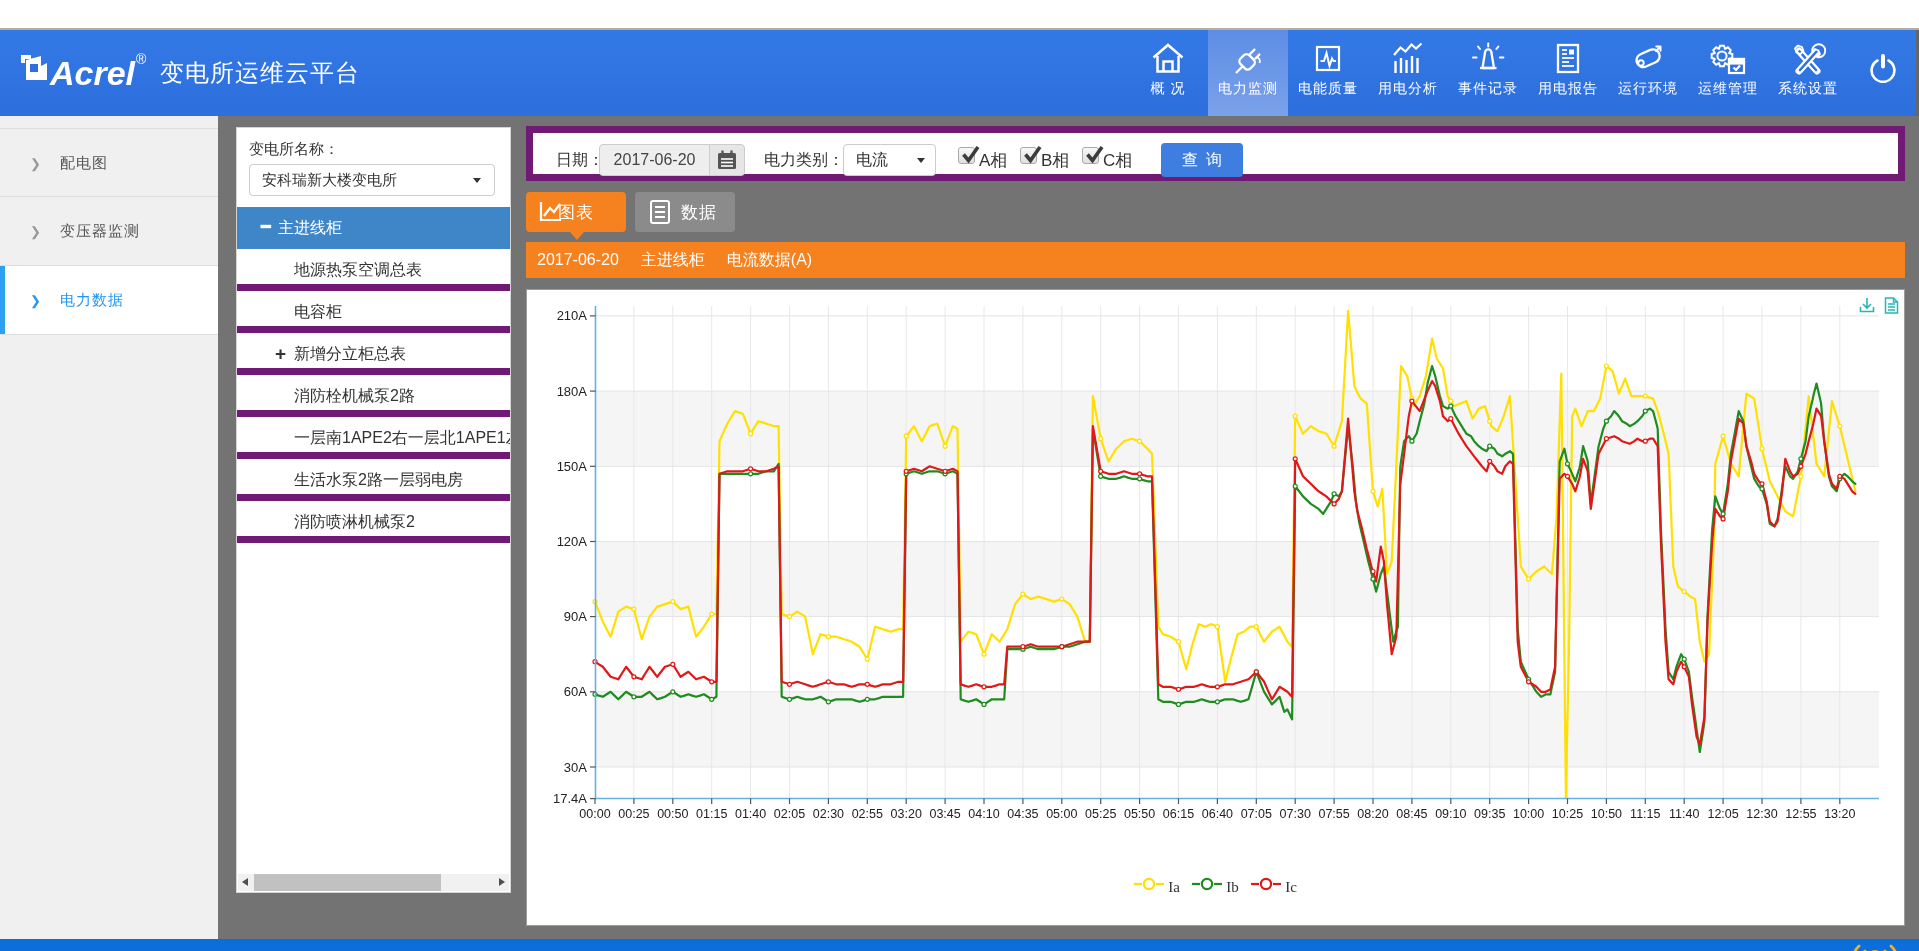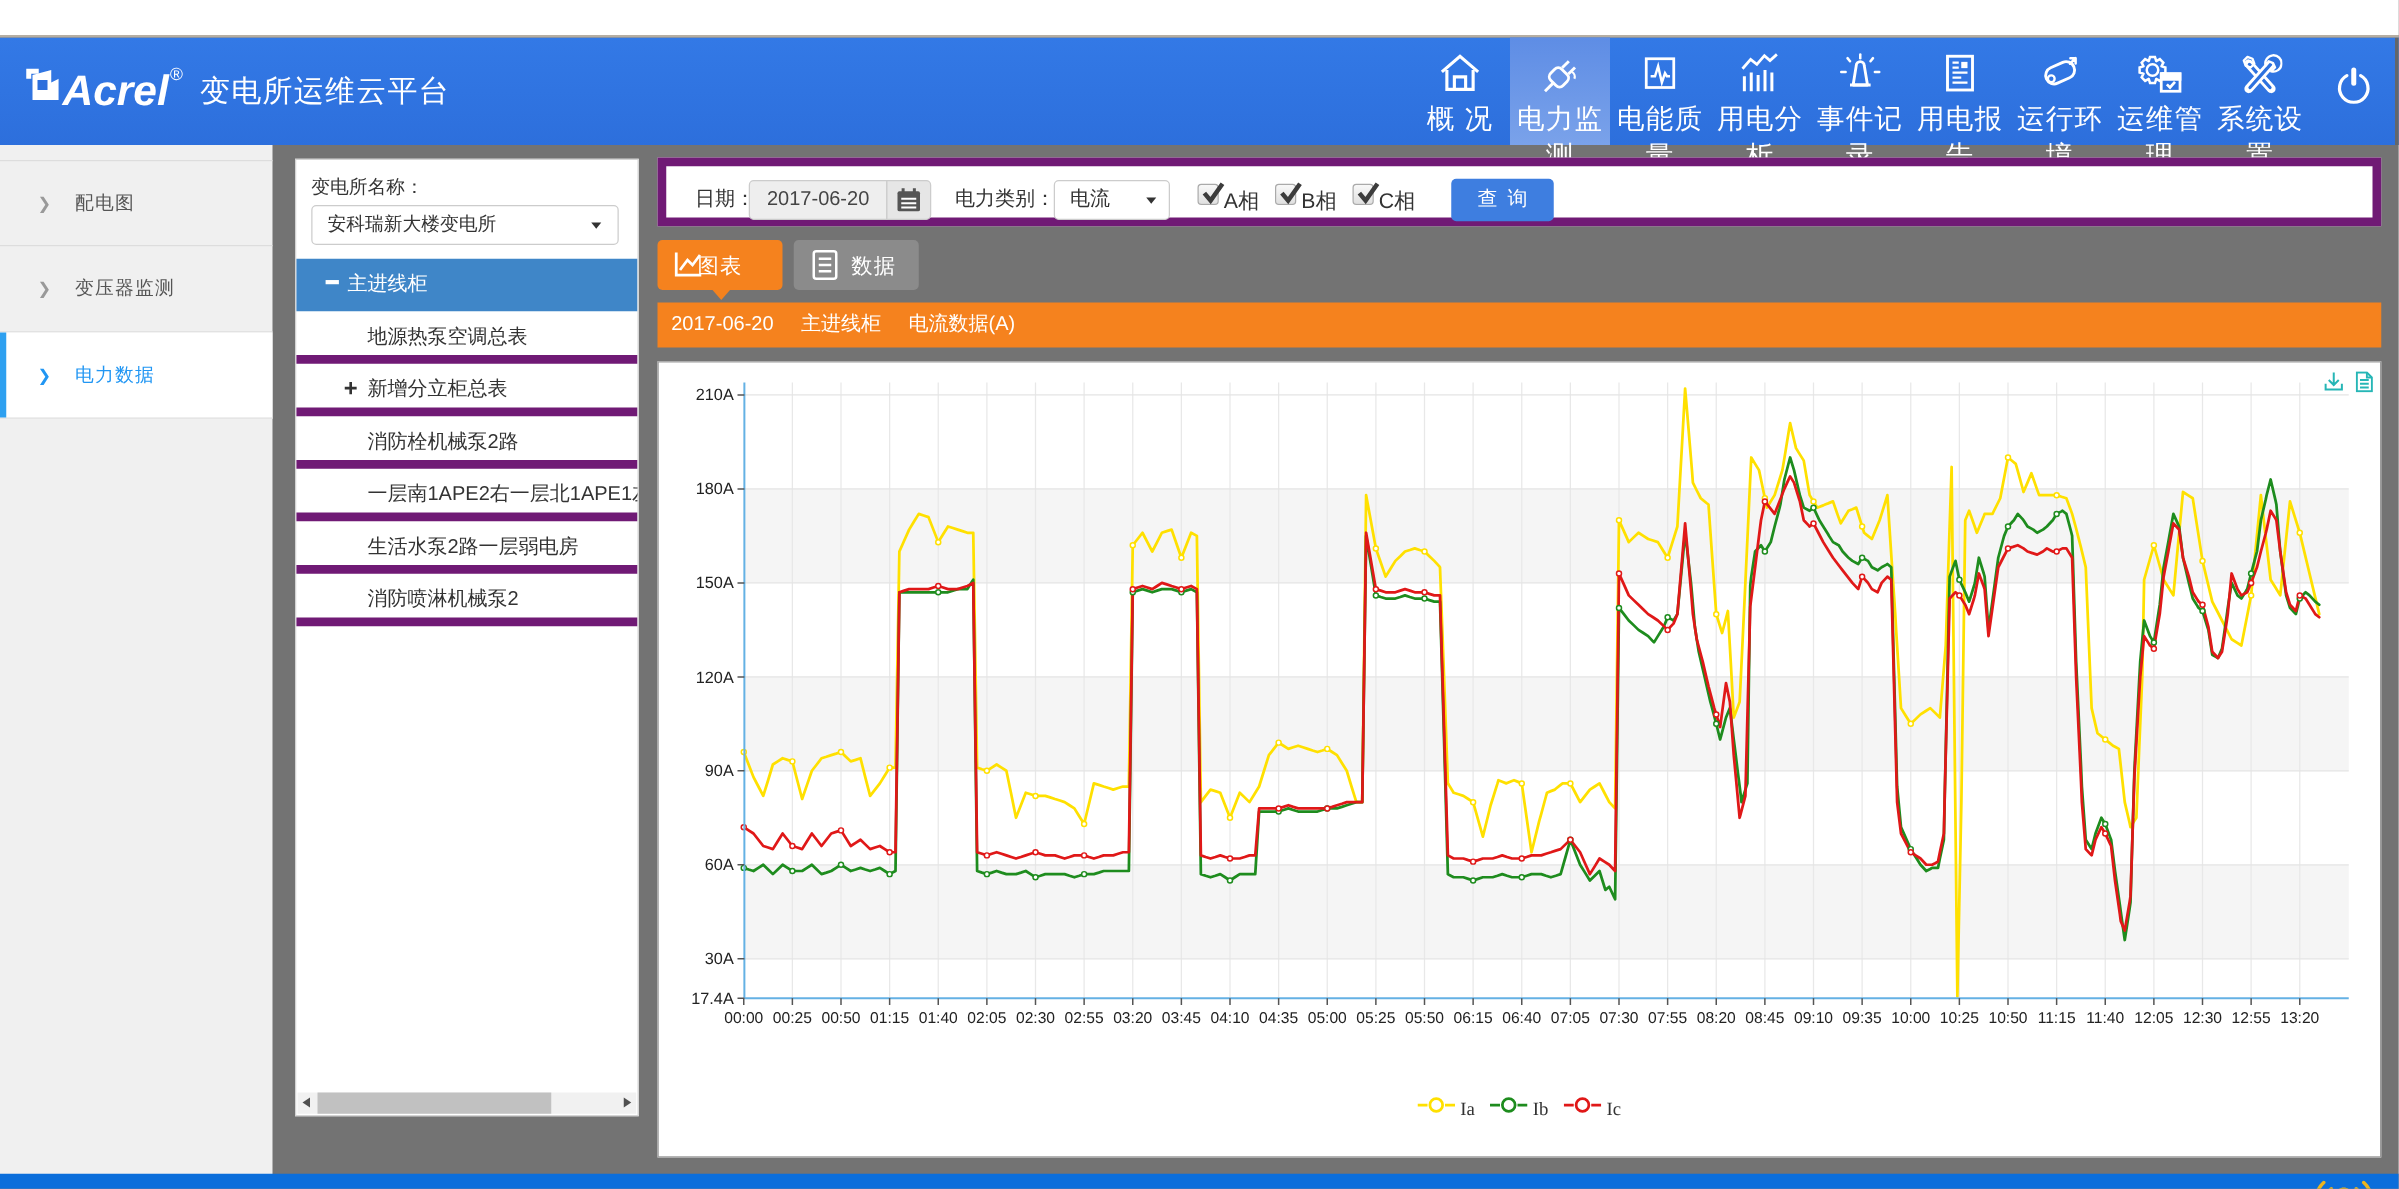--- a/index.html
+++ b/index.html
@@ -8,21 +8,21 @@
 
 #topstrip{position:absolute;left:0;top:0;width:1919px;height:2px;background:#b6aea2;}
 
 #header{position:absolute;left:0;top:2px;width:1919px;height:86px;background:linear-gradient(180deg,#3379e6 0%,#2d6fdc 100%);}
 #logo{position:absolute;left:20px;top:26px;display:flex;align-items:flex-start;}
 #acrel{color:#fff;font-size:34px;font-weight:bold;font-style:italic;letter-spacing:0px;line-height:1;margin-top:2px;}
 #reg{color:#fff;font-size:14px;position:relative;top:-3px;left:1px;}
 #apptitle{position:absolute;left:160px;top:29px;color:#fff;font-size:24px;letter-spacing:1px;}
 .nav{position:absolute;top:2px;height:86px;width:80px;text-align:center;color:#fff;}
 .nav .ic{margin-top:12px;height:34px;}
-.nav .tx{font-size:22px;margin-top:4px;letter-spacing:1px;}
+.nav .tx{font-size:14px;margin-top:4px;letter-spacing:1px;}
 .nav.sel{background:linear-gradient(180deg,#5e8de5 0%,#7aa2ea 100%);}
 #pwr{position:absolute;top:2px;left:1848px;width:69px;height:86px;display:flex;align-items:center;justify-content:center;padding-bottom:10px;}
 
 #leftmenu{position:absolute;left:0;top:88px;width:218px;height:824px;background:#f0f0f0;}
 .lmitem{position:relative;width:218px;height:69px;border-bottom:1px solid #ddd;color:#555;font-size:15px;}
 .lmitem .arr{position:absolute;left:30px;top:50%;transform:translateY(-50%);font-size:13px;color:#999;}
 .lmitem .lbl{position:absolute;left:60px;top:50%;transform:translateY(-50%);letter-spacing:1px;}
 .lmitem.first{border-top:1px solid #ddd;margin-top:12px;}
 .lmitem.sel{background:#fff;color:#2196f3;}
 .lmitem.sel .arr{color:#2196f3;}
@@ -209,20 +209,23 @@
   <div id="treepanel">
     <div id="tp-label">变电所名称：</div>
     <div id="tp-select">安科瑞新大楼变电所<span class="caret"></span></div>
     <div id="tree">
       <div class="trow sel">
           <span class="mini" style="top:-1px;">━</span>
           <span class="txt" style="left:41px;">主进线柜</span>
         </div>
       <div class="trow">
           <span class="txt">地源热泵空调总表</span>
+        </div>
+      <div class="trow">
+          <span class="txt">电容柜</span>
         </div>
       <div class="trow">
           <span class="mini" style="left:38px;font-size:19px;">+</span>
           <span class="txt">新增分立柜总表</span>
         </div>
       <div class="trow">
           <span class="txt">消防栓机械泵2路</span>
         </div>
       <div class="trow">
           <span class="txt" style="left:57px;">一层南1APE2右一层北1APE1左</span>

